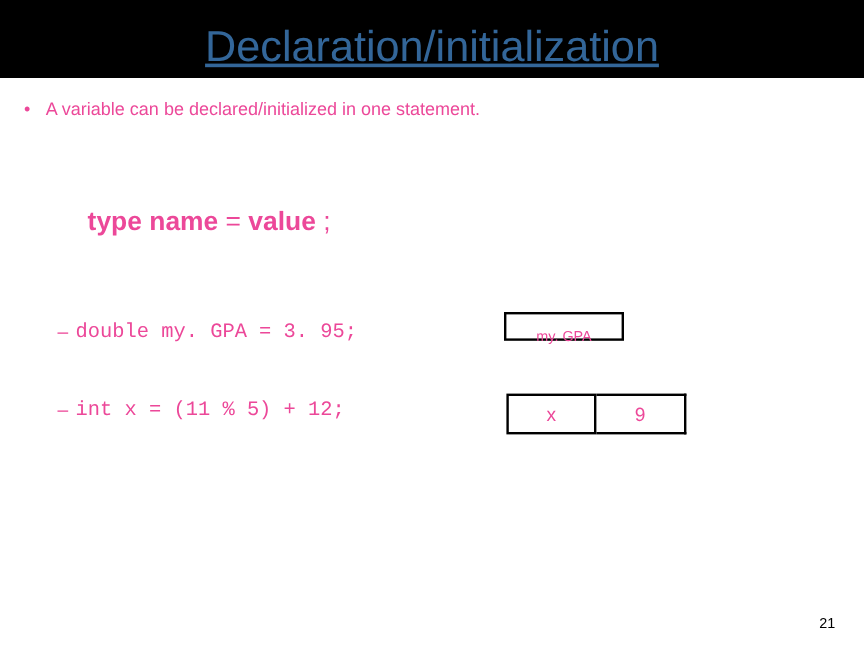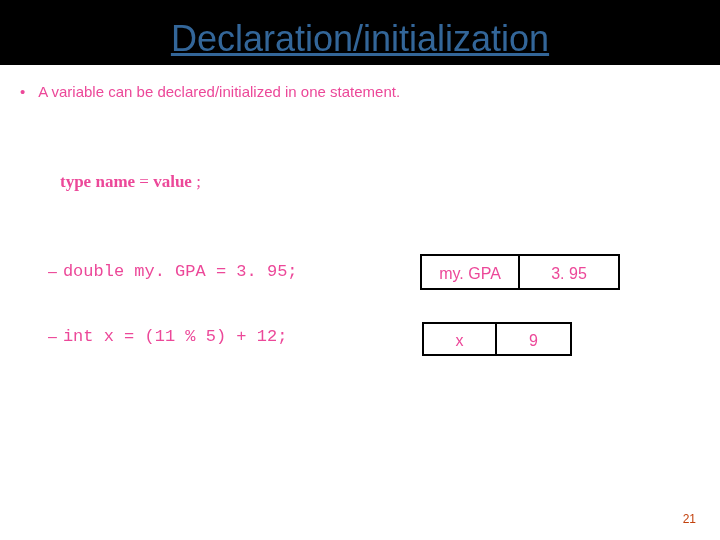--- a/index.html
+++ b/index.html
@@ -47,24 +47,24 @@
     vertical-align: top;
   }
   .bullet-text {
     display: inline-block;
     vertical-align: top;
   }
   .syntax-block {
     margin-top: 72px;
   }
   .syntax-line {
-    margin-left: 40px;
+    margin-left: 53px;
     margin-top: 14px;
-    font-family: Liberation Serif, serif;
-    font-size: 17px;
+    font-family: Liberation Sans, sans-serif;
+    font-size: 22px;
   }
   .syntax-line .kw {
     font-weight: bold;
   }
   .examples-area {
     position: relative;
     margin-top: 70px;
   }
   .example-row {
     display: flex;
@@ -83,23 +83,23 @@
   .boxpair {
     position: absolute;
     display: flex;
   }
   .boxpair.first {
     top: -8px;
     left: 400px;
   }
   .boxpair.first .cell {
     width: 100px;
-    height: 36px;
+    height: 24px;
     line-height: 36px;
-    font-size: 16px;
+    font-size: 12px;
   }
   .boxpair.second {
     top: 60px;
     left: 402px;
   }
   .boxpair.second .cell {
     width: 75px;
     height: 34px;
     line-height: 34px;
     font-size: 16px;
@@ -111,21 +111,21 @@
     box-sizing: border-box;
   }
   .cell + .cell {
     border-left: none;
   }
   .pagenum {
     position: absolute;
     right: 24px;
     bottom: 14px;
     font-size: 12px;
-    color: #c2410c;
+    color: #000000;
     font-family: Verdana, sans-serif;
   }
 </style>
 </head>
 <body>
 
 <div class="banner"></div>
 <div class="title">Declaration/initialization</div>
 
 <div class="content">
@@ -153,21 +153,20 @@
       <span class="code">double my. GPA = 3. 95;</span>
     </div>
 
     <div class="example-row">
       <span class="dash">–</span>
       <span class="code">int x = (11 % 5) + 12;</span>
     </div>
 
     <div class="boxpair first">
       <div class="cell">my. GPA</div>
-      <div class="cell">3. 95</div>
     </div>
 
     <div class="boxpair second">
       <div class="cell">x</div>
       <div class="cell">9</div>
     </div>
 
   </div>
 
 </div>

